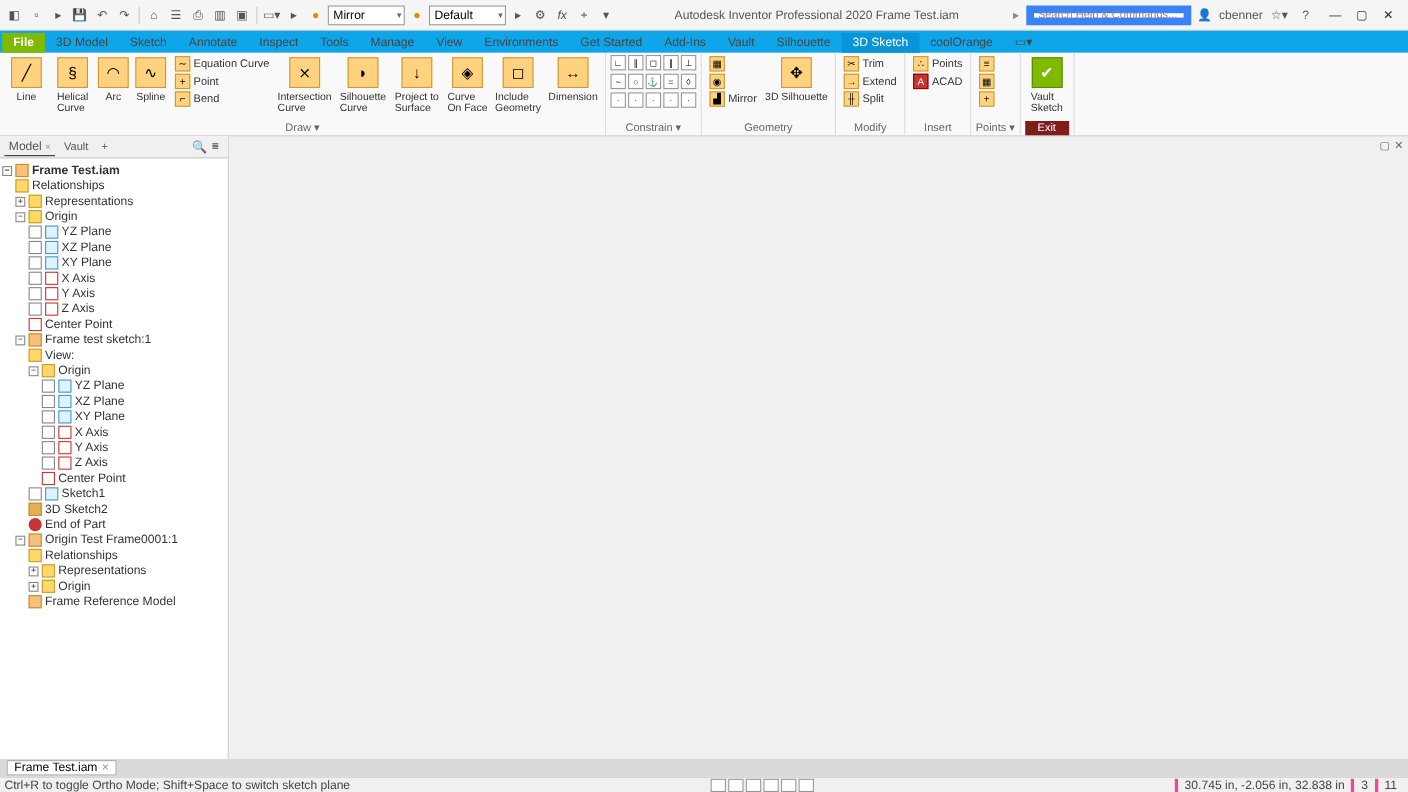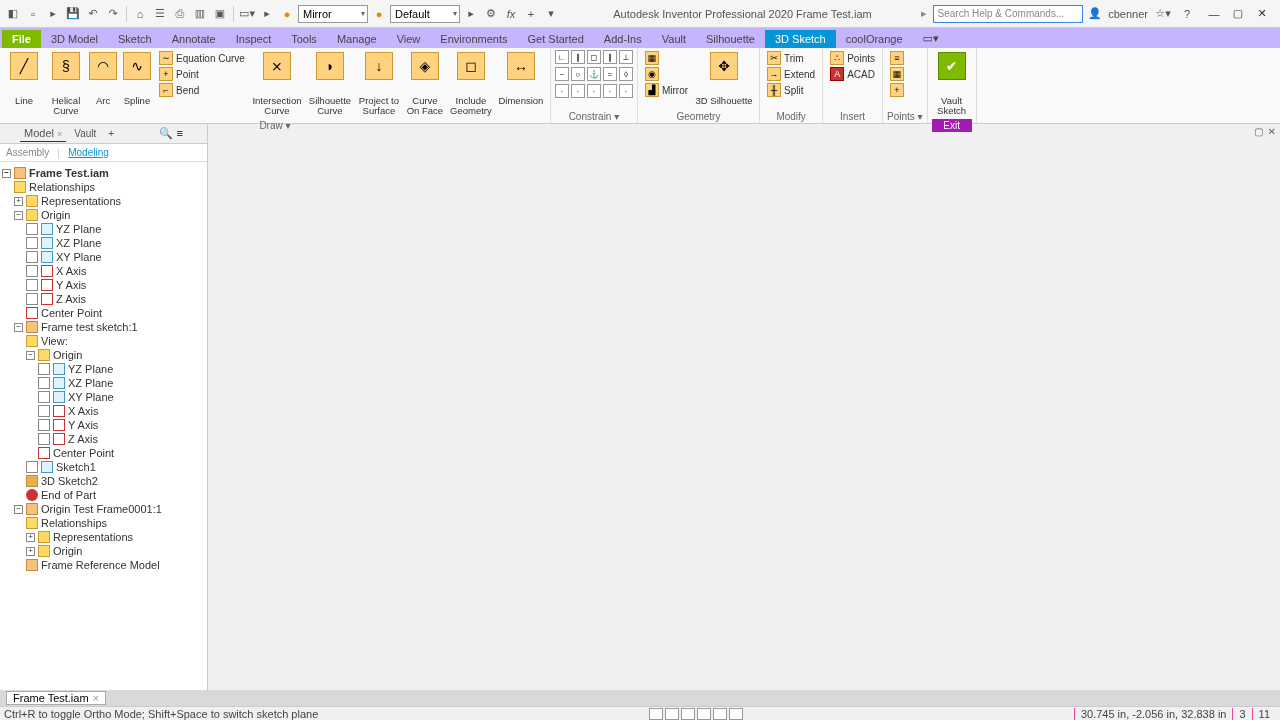--- a/index.html
+++ b/index.html
@@ -7,51 +7,51 @@
 
 
 .titlebar { height:28px; background:#f5f5f5; display:flex; align-items:center; border-bottom:1px solid #ccc; }
 .qat { display:flex; align-items:center; gap:2px; padding:0 4px; }
 .qat-btn { width:18px; height:18px; display:flex; align-items:center; justify-content:center; color:#555; cursor:pointer; }
 .qat-sep { width:1px; height:16px; background:#ccc; margin:0 2px; }
 .combo { height:18px; background:#fff; border:1px solid #999; padding:0 14px 0 4px; font-size:10px; display:flex; align-items:center; position:relative; min-width:70px;}
 .combo::after{content:"▾"; position:absolute; right:2px; font-size:8px; color:#666;}
 .title-center { flex:1; text-align:center; color:#555; font-size:11px; }
 .title-right { display:flex; align-items:center; gap:6px; padding-right:6px; }
-.search-box { width:150px; height:18px; background:#fff; border:1px solid #3b82f6; padding:0 4px; font-size:10px; color:#888; display:flex; align-items:center;}
+.search-box { width:150px; height:18px; background:#fff; border:7px solid #3b82f6; padding:0 4px; font-size:10px; color:#888; display:flex; align-items:center;}
 .win-controls { display:flex; gap:0; }
 .win-btn { width:24px; height:20px; display:flex; align-items:center; justify-content:center; color:#333; cursor:pointer; }
 
 
-.tabs { height:20px; background:#c4b5fd; display:flex; align-items:flex-end; padding-left:2px; }
+.tabs { height:20px; background:#0ea5e9; display:flex; align-items:flex-end; padding-left:2px; }
 .tab { padding:3px 10px; font-size:11px; color:#444; cursor:pointer; }
 .tab.file { background:#7fba00; color:#fff; font-weight:bold; }
 .tab.active { background:#0696d7; color:#fff; }
 
 
 .ribbon { height:76px; background:#f9f9f9; border-bottom:1px solid #ccc; display:flex; }
 .rgroup { border-right:1px solid #ddd; display:flex; flex-direction:column; padding:2px 4px 0 4px; position:relative; }
 .rgroup-body { flex:1; display:flex; align-items:flex-start; gap:2px; }
 .rgroup-label { font-size:10px; color:#666; text-align:center; padding:1px 0; }
 .rbtn-lg { display:flex; flex-direction:column; align-items:center; width:40px; padding:2px; cursor:pointer; }
 .rbtn-lg .ico { width:28px; height:28px; background:#ffd27f; border:1px solid #cc9933; display:flex; align-items:center; justify-content:center; font-size:14px; }
-.rbtn-lg .lbl { font-size:9.5px; text-align:center; color:#333; line-height:1.1; margin-top:16px;}
+.rbtn-lg .lbl { font-size:9.5px; color:#333; line-height:1.1; margin-top:4px;}
 .rbtn-sm { display:flex; align-items:center; gap:3px; padding:1px 3px; cursor:pointer; height:16px; }
 .rbtn-sm .ico-s { width:14px; height:14px; background:#ffd27f; border:1px solid #cc9933; font-size:9px; display:flex; align-items:center; justify-content:center;}
 .rbtn-sm .lbl-s { font-size:10px; color:#333; white-space:nowrap;}
 .v-stack { display:flex; flex-direction:column; gap:0; }
 .finish-ico{background:#7fba00 !important; border-color:#5a8a00 !important; color:#fff;}
-.exit-grp .rgroup-label{background:#a21caf;color:#fff;}
+.exit-grp .rgroup-label{background:#7f1d1d;color:#fff;}
 .icon-row{display:flex;gap:2px;}
 .mini-btn{width:14px;height:14px;border:1px solid #999;background:#fff;display:flex;align-items:center;justify-content:center;font-size:8px;cursor:pointer;}
 
 
 .main { display:flex; height:calc(720px - 28px - 20px - 76px - 16px - 14px); }
 .browser { width:208px; background:#fff; border-right:1px solid #ccc; display:flex; flex-direction:column; }
-.browser-tabs { height:20px; background:#f0f0f0; display:flex; align-items:center; border-bottom:1px solid #ccc; padding:0 20px; gap:4px;}
+.browser-tabs { height:20px; background:#f0f0f0; display:flex; align-items:center; border-bottom:1px solid #ccc; padding:0 4px; gap:4px;}
 .browser-tab { font-size:10px; color:#555; padding:2px 4px; }
 .browser-tab.active { border-bottom:1px solid #333;}
 .browser-tab .x{font-size:9px;margin-left:3px;color:#999;}
 .browser-subtabs{height:18px;display:flex;align-items:center;border-bottom:1px solid #ddd;padding:0 6px;gap:8px;}
 .subtab{font-size:10px;color:#888;}
 .subtab.active{color:#0696d7;text-decoration:underline;}
 .tree { flex:1; overflow:auto; padding:4px 2px; font-size:10px; color:#333; }
 .tree-node { display:flex; align-items:center; gap:3px; padding:1px 0; white-space:nowrap;}
 .tree-node .expander{width:9px;height:9px;border:1px solid #888;font-size:8px;display:flex;align-items:center;justify-content:center;line-height:1;background:#fff;}
 .tree-node .node-ico{width:12px;height:12px;display:inline-block;}
@@ -72,21 +72,21 @@
 .triad{position:absolute;bottom:16px;left:26px;}
 
 
 .doctabs{height:16px;background:#d9d9d9;display:flex;align-items:center;}
 .doctab{background:#fff;border:1px solid #aaa;padding:0 6px;font-size:10px;height:14px;display:flex;align-items:center;gap:4px;margin-left:6px;}
 .doctab .x{color:#999;}
 
 
 .statusbar{height:14px;background:#f0f0f0;border-top:1px solid #ccc;display:flex;align-items:center;font-size:10px;color:#444;padding:0 4px;}
 .statusbar .spacer{flex:1;}
-.status-seg{padding:0 6px;border-left:1px solid #ec4899;}
+.status-seg{padding:0 6px;border-left:3px solid #ec4899;}
 .status-icons{display:flex;gap:2px;}
 .status-icons .si{width:14px;height:12px;border:1px solid #999;background:#fff;}
 
 .panel-icons{position:absolute;top:2px;right:4px;display:flex;gap:4px;}
 .panel-icons span{font-size:10px;color:#666;cursor:pointer;}
 .canvas-wrap{position:relative;flex:1;}
 </style>
 </head>
 <body>
 
@@ -343,25 +343,20 @@
   <div class="browser">
     <div class="browser-tabs">
       <span class="browser-tab active"><span>Model</span><span class="x">×</span></span>
       <span class="browser-tab">Vault</span>
       <span class="browser-tab">+</span>
       <div class="browser-right-icons">
           <span>🔍</span>
           <span>≡</span>
         </div>
     </div>
-    <div class="browser-subtabs">
-      <span class="subtab">Assembly</span>
-      <span style="color:#ccc;">|</span>
-      <span class="subtab active">Modeling</span>
-    </div>
     <div class="tree">
       <div class="tree-node bold">
           <span class="expander">−</span>
           <span class="node-ico asm"></span>
           <span>Frame Test.iam</span>
         </div>
       <div class="tree-node indent1">
           <span class="node-ico folder"></span>
           <span>Relationships</span>
         </div>

